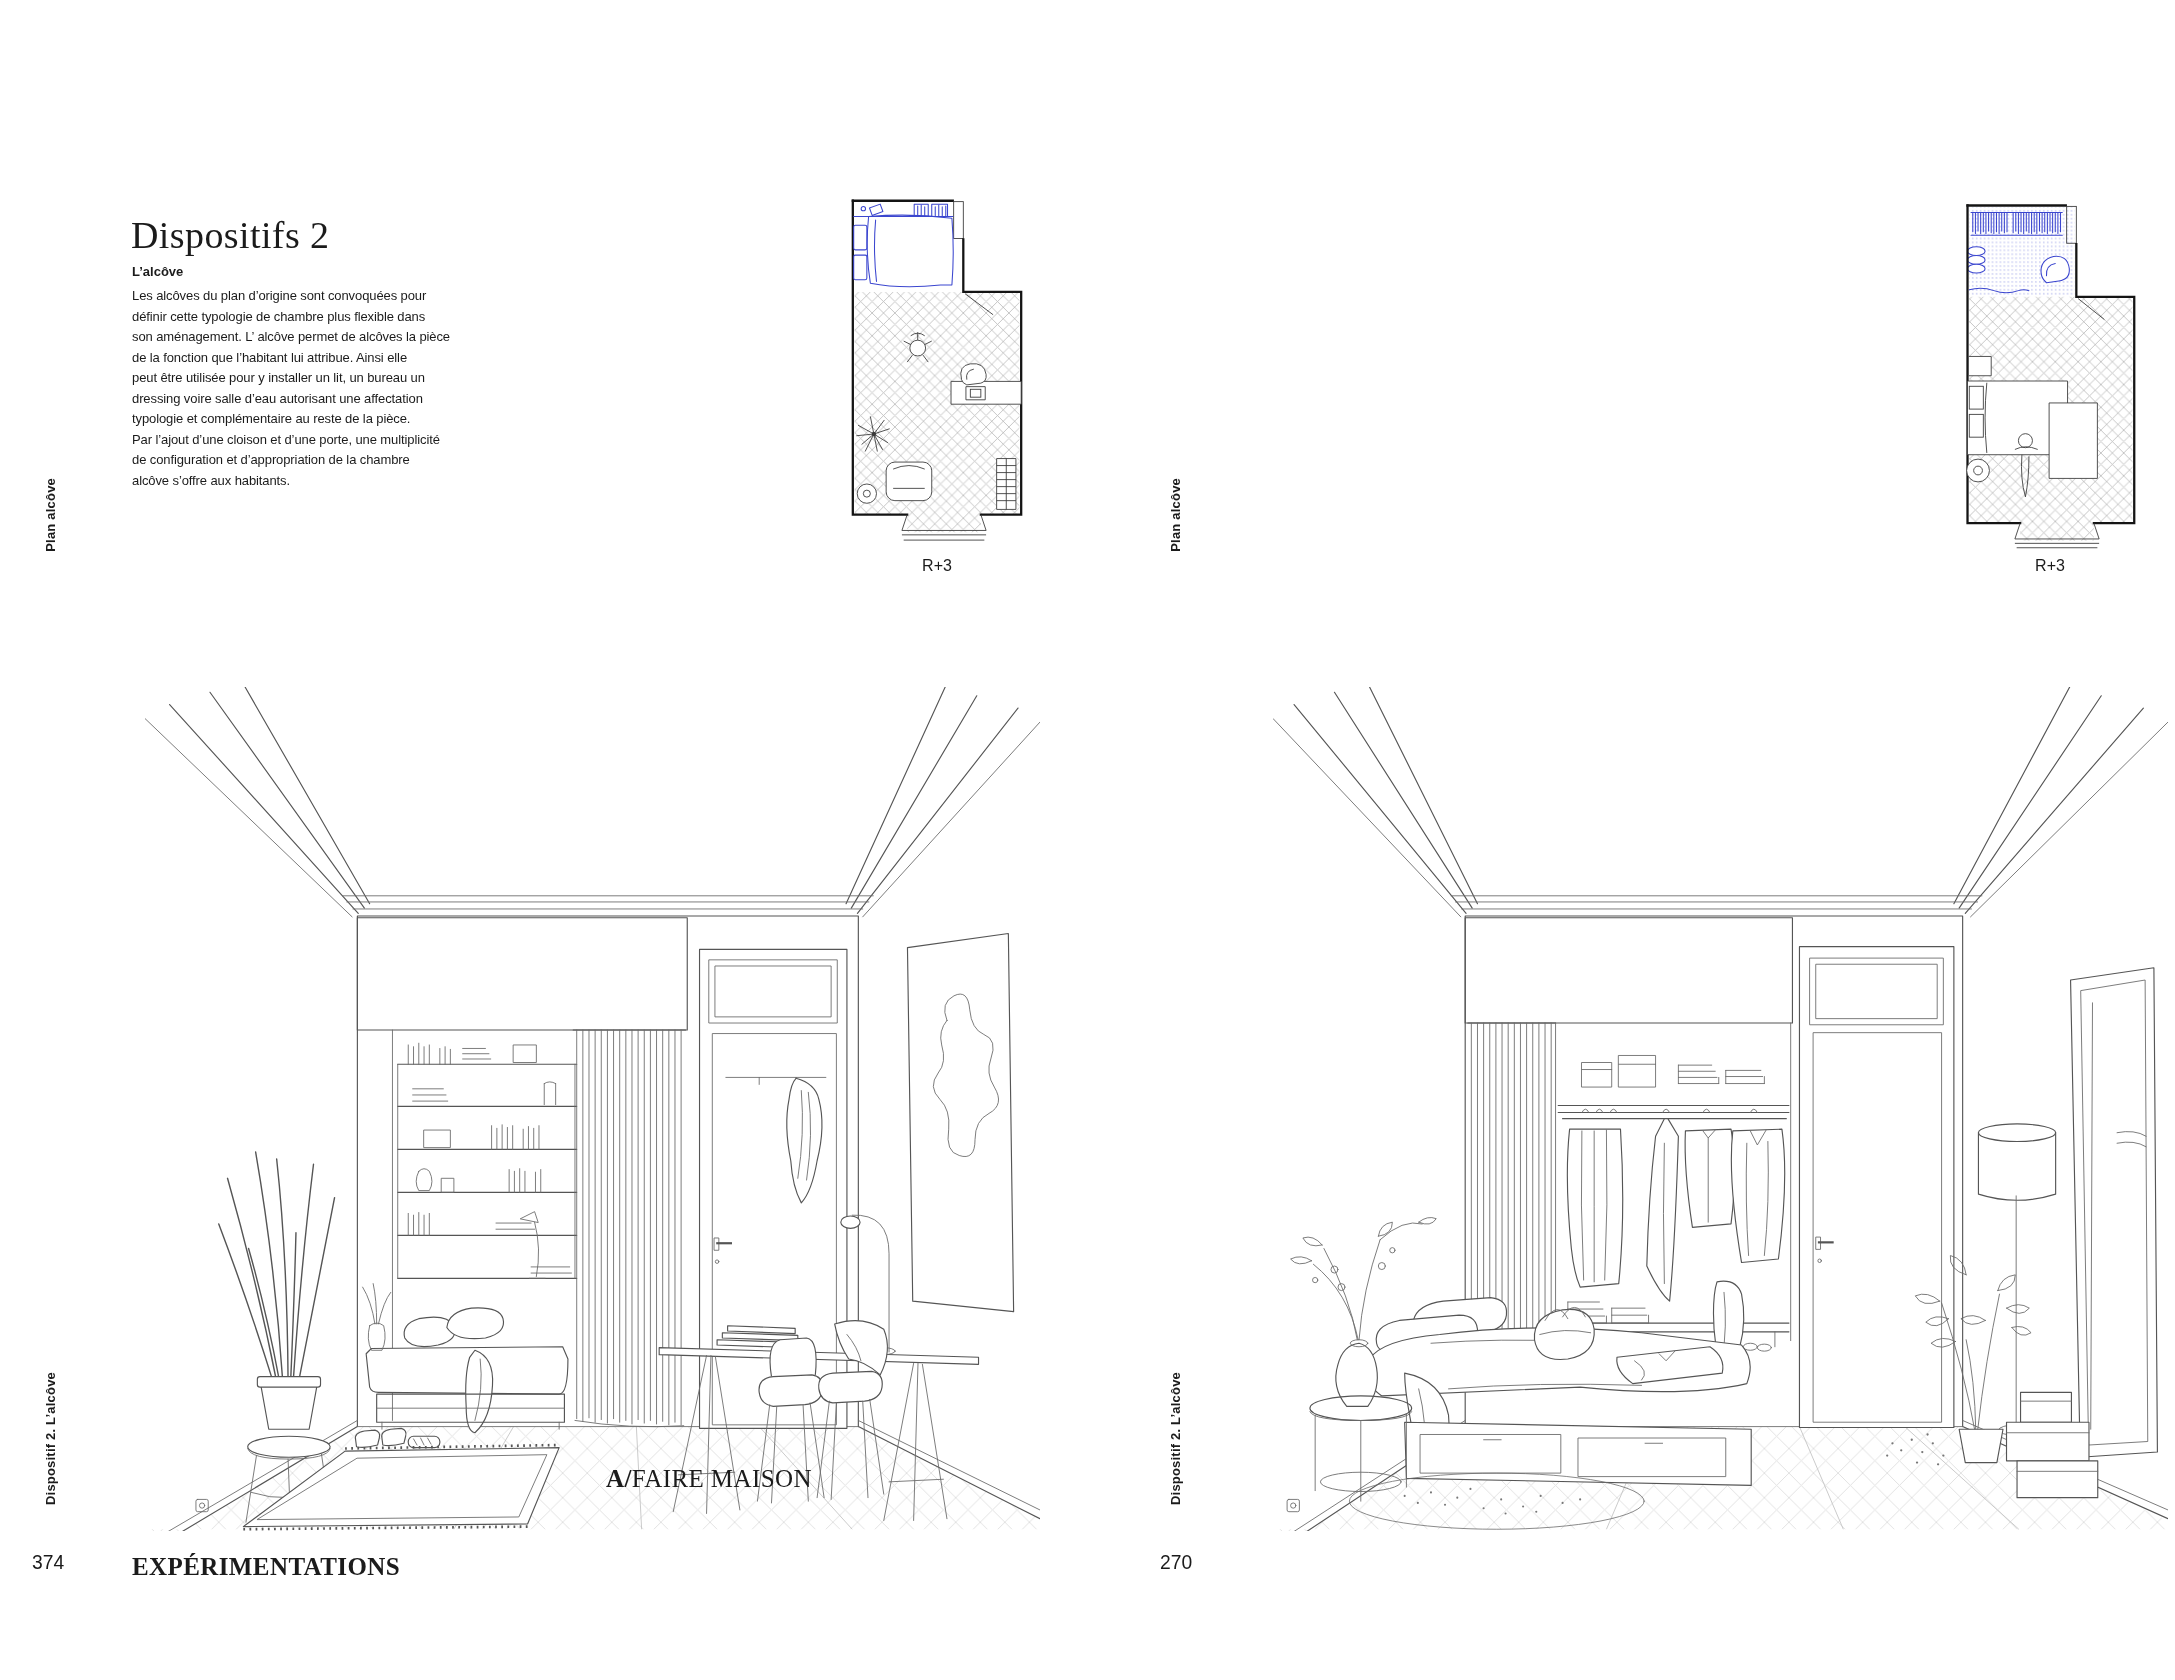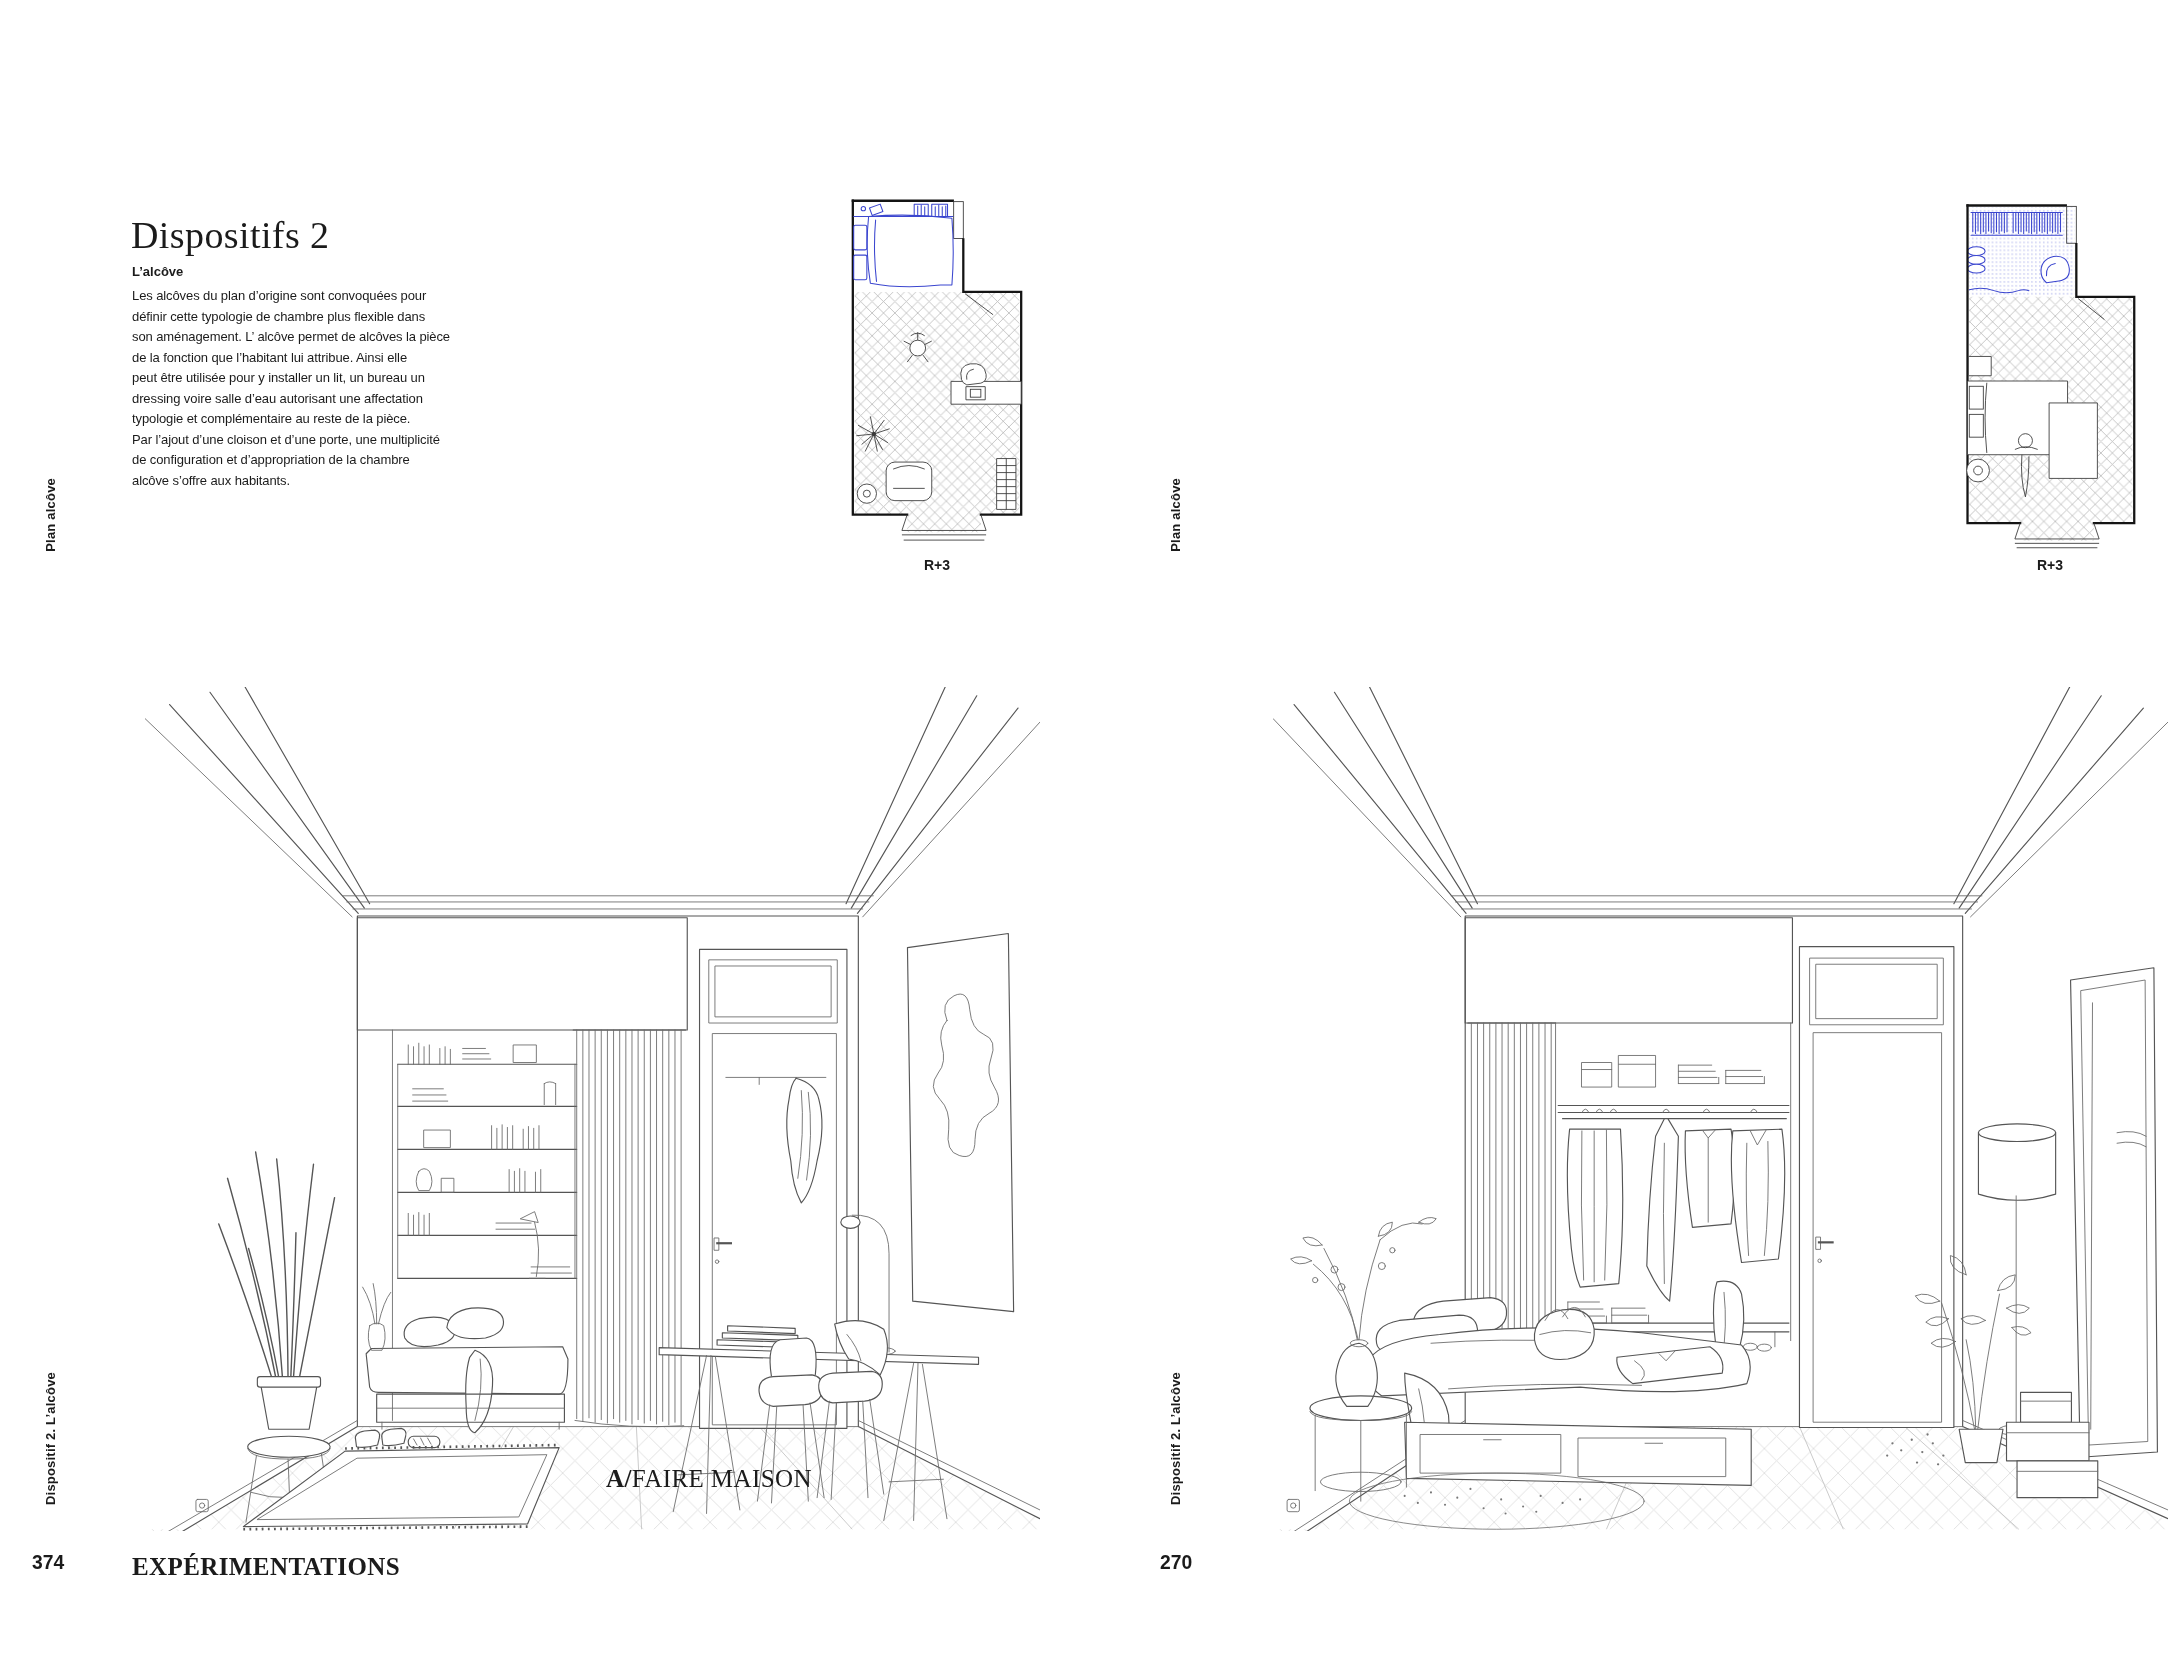--- a/index.html
+++ b/index.html
@@ -4,22 +4,22 @@
 <style>
   html,body{margin:0;padding:0;}
   body{width:2175px;height:1680px;background:#ffffff;position:relative;overflow:hidden;
        font-family:"Liberation Sans",sans-serif;color:#1b1b1b;}
   .abs{position:absolute;}
   .page-title{font-family:"Liberation Serif",serif;font-weight:400;font-size:38px;line-height:1;letter-spacing:0.4px;}
   .subtitle{font-size:13px;font-weight:700;line-height:20px;}
   .body-col{font-size:13px;line-height:20.5px;letter-spacing:-0.1px;width:492px;}
   .margin-caption{font-size:13px;font-weight:700;letter-spacing:0.2px;
       writing-mode:vertical-rl;transform:rotate(180deg);white-space:nowrap;}
-  .plan-label{font-size:14px;font-weight:700;text-align:center;}
-  .pagenum{font-size:19.3px;font-weight:700;text-align:center;}
+  .plan-label{font-size:16px;font-weight:400;text-align:center;}
+  .pagenum{font-size:19.3px;font-weight:400;text-align:center;}
   .footer-serif{font-family:"Liberation Serif",serif;font-size:25px;letter-spacing:0.4px;}
   .footer-serif .b{font-weight:700;}
   svg{display:block;}
   .ln{fill:none;stroke:#555555;stroke-width:1.3;stroke-linecap:round;stroke-linejoin:round;}
   .ln2{fill:none;stroke:#6a6a6a;stroke-width:1;stroke-linecap:round;stroke-linejoin:round;}
   .lnw{fill:#ffffff;stroke:#555555;stroke-width:1.3;stroke-linejoin:round;}
   .seam{fill:none;stroke:#c4c4c4;stroke-width:1;}
   .wall{fill:none;stroke:#141414;stroke-width:2.6;stroke-linecap:square;}
   .thin{fill:none;stroke:#3a3a3a;stroke-width:1;}
   .fw{fill:#ffffff;stroke:#3a3a3a;stroke-width:1;stroke-linejoin:round;}

